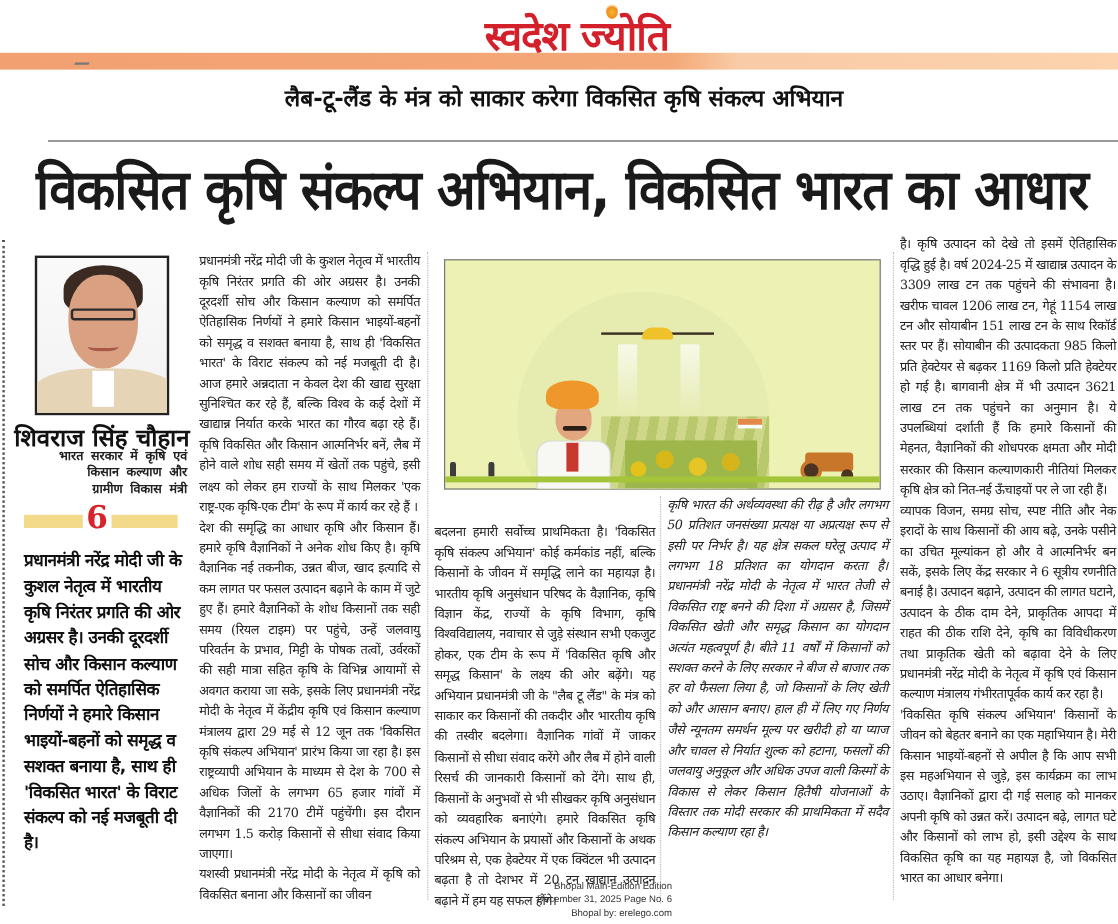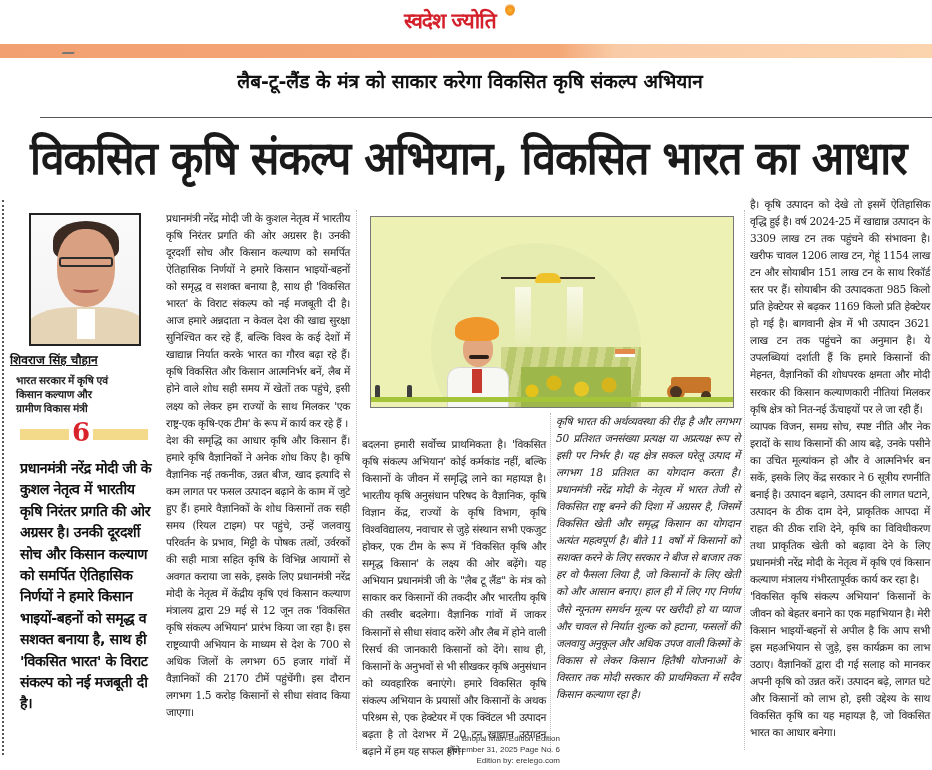--- a/index.html
+++ b/index.html
@@ -1,42 +1,42 @@
 <!DOCTYPE html>
 <html><head>
 <meta charset="utf-8">
 <style>
   * { box-sizing: border-box; margin: 0; padding: 0; }
   html, body { width: 932px; height: 770px; background: #ffffff; overflow: hidden; }
   body { font-family: "DejaVu Sans", sans-serif; color: #222; position: relative; }
 
   
   .masthead { position: absolute; left: 0; top: 0; width: 932px; height: 50px; background: #fff; }
-  .masthead .logo { position: absolute; left: 404px; top: 6px; font-family: "DejaVu Serif", serif; font-weight: bold; font-size: 21px; color: #d4202a; letter-spacing: -1px; }
+  .masthead .logo { position: absolute; left: 404px; top: 6px; font-family: "DejaVu Serif", serif; font-weight: bold; font-size: 34px; color: #d4202a; letter-spacing: -1px; }
   .masthead .flame { position: absolute; left: 505px; top: 2px; width: 10px; height: 14px; background: radial-gradient(circle at 50% 60%, #f7b733 0, #f18f1c 45%, rgba(255,255,255,0) 70%); border-radius: 50%; }
   .band { position: absolute; left: 0; top: 44px; width: 932px; height: 14px; background: linear-gradient(90deg, #f2a072 0%, #f4a877 60%, #f9cba6 66%, #fbd3ad 100%); }
   .band .tick { position: absolute; left: 64px; top: 2px; width: 12px; height: 8px; border-bottom: 2px solid #777; transform: skewX(-30deg); }
   .left-dots { position: absolute; left: 2px; top: 200px; width: 1px; height: 555px; border-left: 2px dotted #555; }
 
   
   .kicker { position: absolute; left: 160px; top: 68px; width: 620px; text-align: center; font-weight: bold; font-size: 19px; color: #111; }
   .kicker-rule { position: absolute; left: 40px; top: 117px; width: 892px; height: 1px; background: #555; }
   .headline { position: absolute; left: 30px; top: 128px; width: 900px; font-size: 46px; font-weight: bold; color: #1a1a1a; letter-spacing: -1px; line-height: 60px; white-space: nowrap; transform: scaleX(0.92); transform-origin: left top; }
 
   
   .photo { position: absolute; left: 29px; top: 213px; width: 112px; height: 133px; border: 2px solid #222; background: linear-gradient(180deg, #fafafa 0%, #f2f2f2 100%); overflow: hidden; }
   .photo .hair { position: absolute; left: 22px; top: 6px; width: 66px; height: 40px; background: #3b2a22; border-radius: 50% 50% 30% 30%; }
   .photo .face { position: absolute; left: 26px; top: 14px; width: 58px; height: 78px; background: #d9a182; border-radius: 45% 45% 48% 48%; }
   .photo .glasses { position: absolute; left: 28px; top: 42px; width: 54px; height: 10px; border: 2px solid #2c2c2c; border-radius: 3px; }
   .photo .smile { position: absolute; left: 42px; top: 70px; width: 26px; height: 8px; border-bottom: 3px solid #a8574a; border-radius: 0 0 50% 50%; }
   .photo .coat { position: absolute; left: -4px; top: 92px; width: 120px; height: 50px; background: #e6d4b6; border-radius: 40% 40% 0 0; }
   .photo .collar { position: absolute; left: 46px; top: 94px; width: 18px; height: 30px; background: #fff; }
 
-  .name { position: absolute; left: 10px; top: 351px; width: 150px; font-family: "DejaVu Serif", serif; font-weight: bold; font-size: 12px; color: #111; text-decoration: underline; }
-  .designation { position: absolute; left: 16px; top: 374px; width: 140px; text-align: left; font-family: Liberation Serif, serif; font-weight: bold; font-size: 10.5px; line-height: 14px; color: #222; }
+  .name { position: absolute; left: 10px; top: 351px; width: 150px; text-align: center; font-family: "DejaVu Serif", serif; font-weight: bold; font-size: 20px; color: #111; }
+  .designation { position: absolute; left: 16px; top: 374px; width: 140px; text-align: right; font-family: Liberation Mono, monospace; font-weight: bold; font-size: 10.5px; line-height: 14px; color: #222; }
   .quote-bar { position: absolute; left: 20px; top: 429px; width: 128px; height: 11px; background: #f3d98a; }
   .quote-mark { position: absolute; left: 69px; top: 418px; width: 24px; height: 28px; background: #fff; text-align: center; font-weight: bold; font-size: 26px; line-height: 28px; color: #d8232a; font-family: "DejaVu Serif", serif; }
   .pull-quote { position: absolute; left: 20px; top: 458px; width: 132px; font-weight: bold; font-size: 14.2px; line-height: 21.4px; color: #111; letter-spacing: -0.4px; }
 
   
   .col { position: absolute; font-family: "DejaVu Serif", serif; font-size: 10.6px; line-height: 17.05px; color: #222; text-align: justify; letter-spacing: -0.35px; }
   .col p { margin: 0; }
   .col1 { left: 166px; top: 210px; width: 184px; }
   .col2 { left: 362px; top: 436px; width: 184px; }
   .col3 { left: 556px; top: 413px; width: 184px; font-style: italic; }
@@ -100,20 +100,21 @@
 <div class="quote-mark">6</div>
 <div class="pull-quote">प्रधानमंत्री नरेंद्र मोदी जी के कुशल नेतृत्व में भारतीय कृषि निरंतर प्रगति की ओर अग्रसर है। उनकी दूरदर्शी सोच और किसान कल्याण को समर्पित ऐतिहासिक निर्णयों ने हमारे किसान भाइयों-बहनों को समृद्ध व सशक्त बनाया है, साथ ही 'विकसित भारत' के विराट संकल्प को नई मजबूती दी है।</div>
 
 <div class="vrule" style="left:356px; top:210px; height:540px;"></div>
 <div class="vrule" style="left:550px; top:413px; height:340px;"></div>
 <div class="vrule" style="left:744px; top:210px; height:540px;"></div>
 
 <div class="col col1">
   <p>प्रधानमंत्री नरेंद्र मोदी जी के कुशल नेतृत्व में भारतीय कृषि निरंतर प्रगति की ओर अग्रसर है। उनकी दूरदर्शी सोच और किसान कल्याण को समर्पित ऐतिहासिक निर्णयों ने हमारे किसान भाइयों-बहनों को समृद्ध व सशक्त बनाया है, साथ ही 'विकसित भारत' के विराट संकल्प को नई मजबूती दी है। आज हमारे अन्नदाता न केवल देश की खाद्य सुरक्षा सुनिश्चित कर रहे हैं, बल्कि विश्व के कई देशों में खाद्यान्न निर्यात करके भारत का गौरव बढ़ा रहे हैं। कृषि विकसित और किसान आत्मनिर्भर बनें, लैब में होने वाले शोध सही समय में खेतों तक पहुंचे, इसी लक्ष्य को लेकर हम राज्यों के साथ मिलकर 'एक राष्ट्र-एक कृषि-एक टीम' के रूप में कार्य कर रहे हैं ।</p>
   <p>देश की समृद्धि का आधार कृषि और किसान हैं। हमारे कृषि वैज्ञानिकों ने अनेक शोध किए है। कृषि वैज्ञानिक नई तकनीक, उन्नत बीज, खाद इत्यादि से कम लागत पर फसल उत्पादन बढ़ाने के काम में जुटे हुए हैं। हमारे वैज्ञानिकों के शोध किसानों तक सही समय (रियल टाइम) पर पहुंचे, उन्हें जलवायु परिवर्तन के प्रभाव, मिट्टी के पोषक तत्वों, उर्वरकों की सही मात्रा सहित कृषि के विभिन्न आयामों से अवगत कराया जा सके, इसके लिए प्रधानमंत्री नरेंद्र मोदी के नेतृत्व में केंद्रीय कृषि एवं किसान कल्याण मंत्रालय द्वारा 29 मई से 12 जून तक 'विकसित कृषि संकल्प अभियान' प्रारंभ किया जा रहा है। इस राष्ट्रव्यापी अभियान के माध्यम से देश के 700 से अधिक जिलों के लगभग 65 हजार गांवों में वैज्ञानिकों की 2170 टीमें पहुंचेंगी। इस दौरान लगभग 1.5 करोड़ किसानों से सीधा संवाद किया जाएगा।</p>
+  <p>यशस्वी प्रधानमंत्री नरेंद्र मोदी के नेतृत्व में कृषि को विकसित बनाना और किसानों का जीवन</p>
 </div>
 
 <div class="illus">
   <div class="dome"></div>
   <div class="field"></div>
   <div class="crop"></div>
   <div class="spray1"></div>
   <div class="spray2"></div>
   <div class="drone-arm"></div>
   <div class="drone-body"></div>
@@ -141,14 +142,14 @@
 
 <div class="col col4">
   <p>है। कृषि उत्पादन को देखे तो इसमें ऐतिहासिक वृद्धि हुई है। वर्ष 2024-25 में खाद्यान्न उत्पादन के 3309 लाख टन तक पहुंचने की संभावना है। खरीफ चावल 1206 लाख टन, गेहूं 1154 लाख टन और सोयाबीन 151 लाख टन के साथ रिकॉर्ड स्तर पर हैं। सोयाबीन की उत्पादकता 985 किलो प्रति हेक्टेयर से बढ़कर 1169 किलो प्रति हेक्टेयर हो गई है। बागवानी क्षेत्र में भी उत्पादन 3621 लाख टन तक पहुंचने का अनुमान है। ये उपलब्धियां दर्शाती हैं कि हमारे किसानों की मेहनत, वैज्ञानिकों की शोधपरक क्षमता और मोदी सरकार की किसान कल्याणकारी नीतियां मिलकर कृषि क्षेत्र को नित-नई ऊँचाइयों पर ले जा रही हैं।</p>
   <p>व्यापक विजन, समग्र सोच, स्पष्ट नीति और नेक इरादों के साथ किसानों की आय बढ़े, उनके पसीने का उचित मूल्यांकन हो और वे आत्मनिर्भर बन सकें, इसके लिए केंद्र सरकार ने 6 सूत्रीय रणनीति बनाई है। उत्पादन बढ़ाने, उत्पादन की लागत घटाने, उत्पादन के ठीक दाम देने, प्राकृतिक आपदा में राहत की ठीक राशि देने, कृषि का विविधीकरण तथा प्राकृतिक खेती को बढ़ावा देने के लिए प्रधानमंत्री नरेंद्र मोदी के नेतृत्व में कृषि एवं किसान कल्याण मंत्रालय गंभीरतापूर्वक कार्य कर रहा है।</p>
   <p>'विकसित कृषि संकल्प अभियान' किसानों के जीवन को बेहतर बनाने का एक महाभियान है। मेरी किसान भाइयों-बहनों से अपील है कि आप सभी इस महअभियान से जुड़े, इस कार्यक्रम का लाभ उठाए। वैज्ञानिकों द्वारा दी गई सलाह को मानकर अपनी कृषि को उन्नत करें। उत्पादन बढ़े, लागत घटे और किसानों को लाभ हो, इसी उद्देश्य के साथ विकसित कृषि का यह महायज्ञ है, जो विकसित भारत का आधार बनेगा।</p>
 </div>
 
 <div class="footer-note">
   <div>Bhopal Main-Edition Edition</div>
   <div>December 31, 2025 Page No. 6</div>
-  <div>Edition by: erelego.com</div>
+  <div>Bhopal by: erelego.com</div>
 </div>
 
 </body></html>

